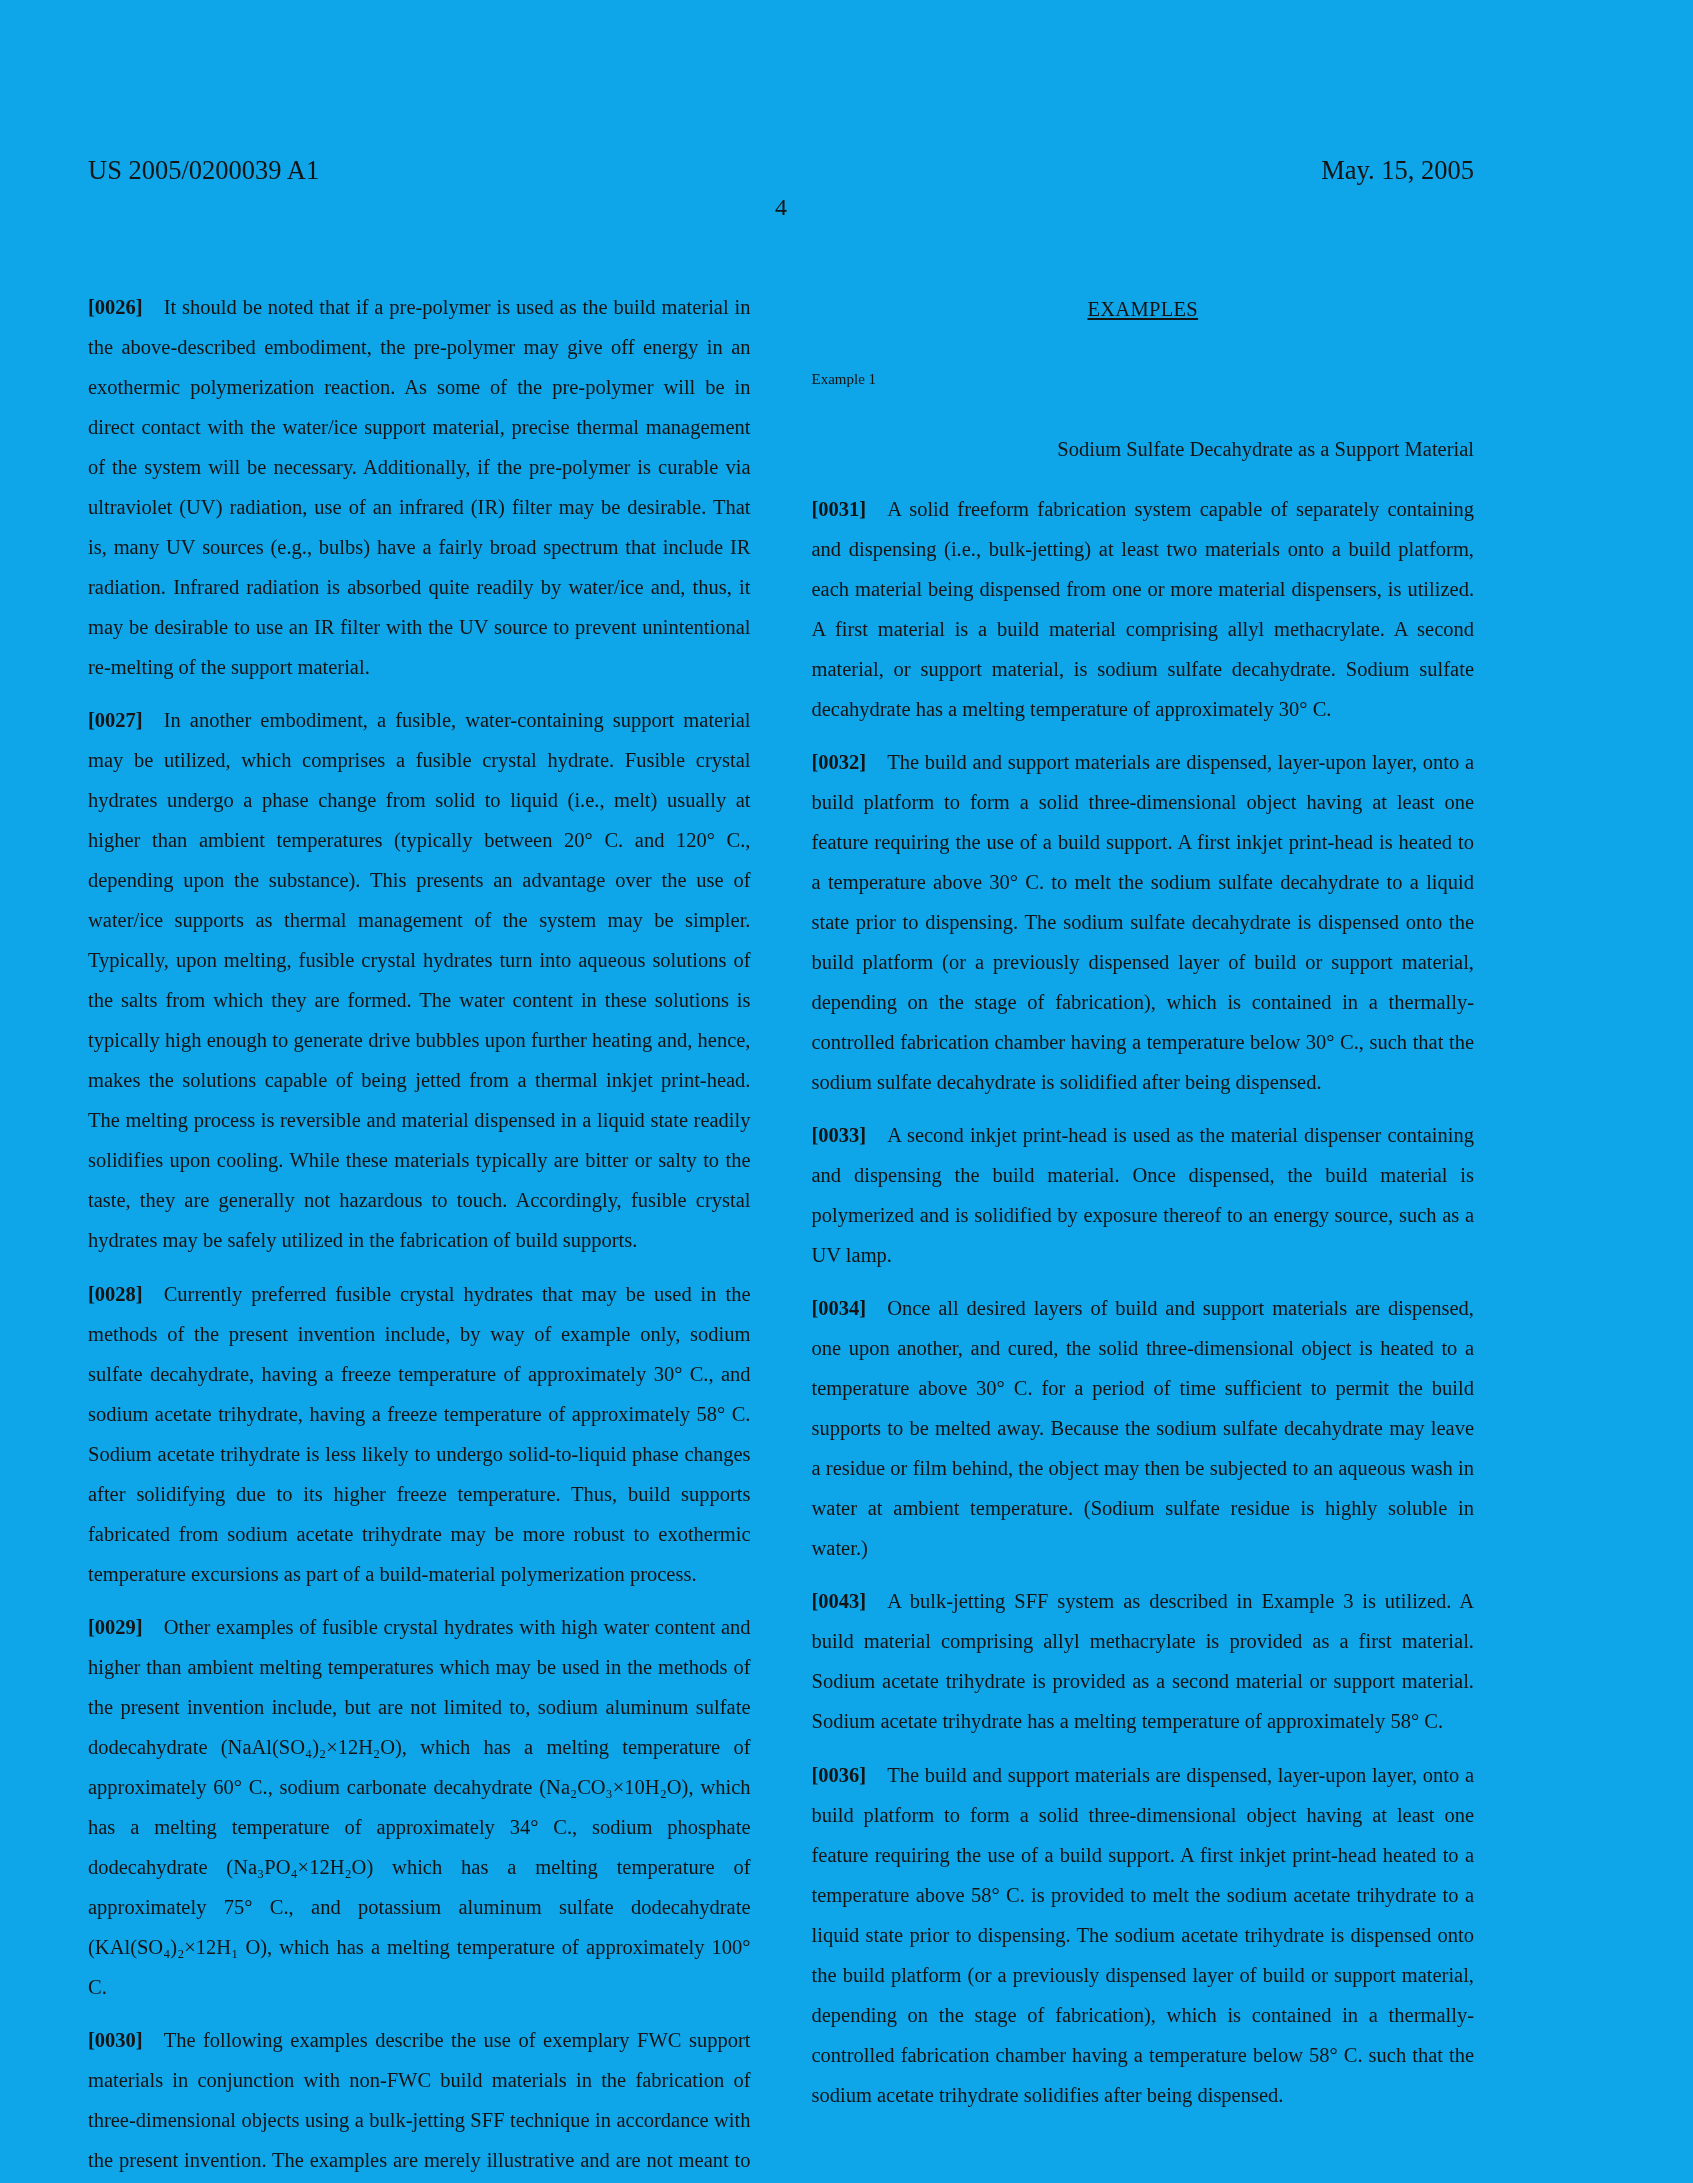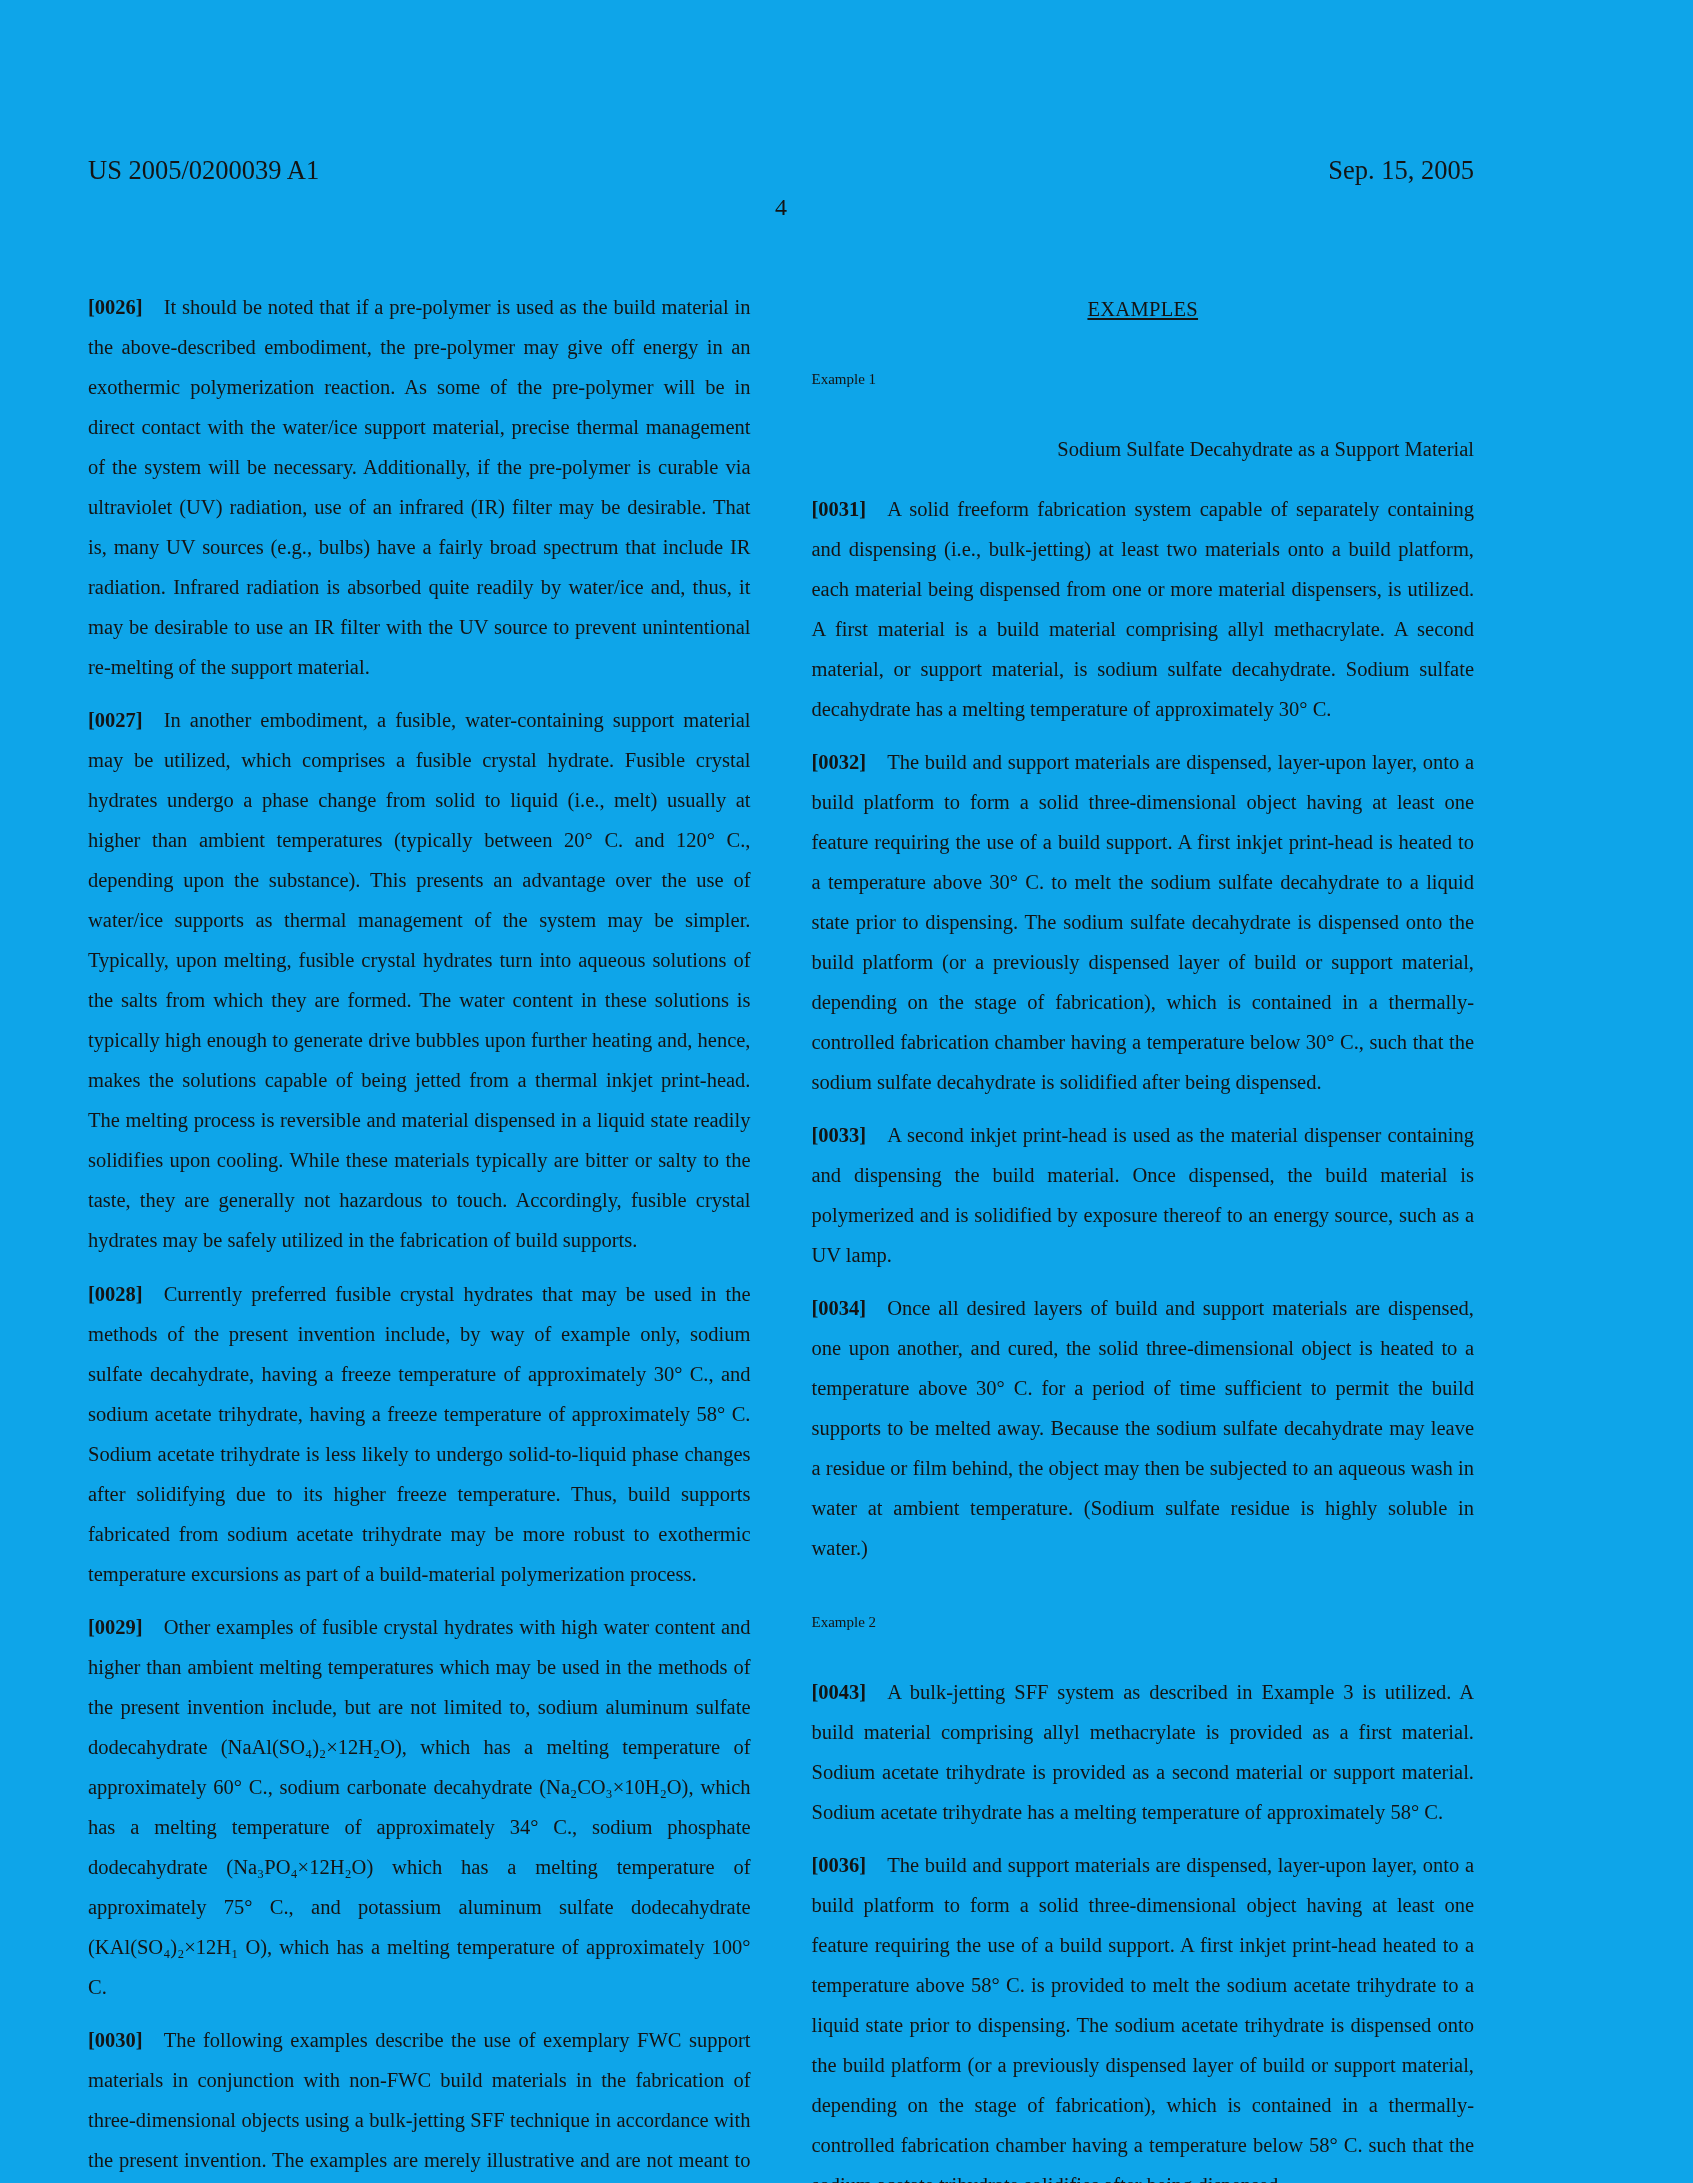--- a/index.html
+++ b/index.html
@@ -62,21 +62,21 @@
     margin-bottom: 20px;
   }
 </style>
 </head>
 <body>
 
 <div class="page">
 
   <header class="header">
     <span>US 2005/0200039 A1</span>
-    <span>Sep. 15, 2005</span>
+    <span>May. 15, 2005</span>
   </header>
 
   <div class="page-number">4</div>
 
   <main class="columns">
 
     <section class="col">
       <p class="para"><span class="ptag">[0026]</span><span class="ptext">It should be noted that if a pre-polymer is used as the build material in the above-described embodiment, the pre-polymer may give off energy in an exothermic polymerization reaction. As some of the pre-polymer will be in direct contact with the water/ice support material, precise thermal management of the system will be necessary. Additionally, if the pre-polymer is curable via ultraviolet (UV) radiation, use of an infrared (IR) filter may be desirable. That is, many UV sources (e.g., bulbs) have a fairly broad spectrum that include IR radiation. Infrared radiation is absorbed quite readily by water/ice and, thus, it may be desirable to use an IR filter with the UV source to prevent unintentional re-melting of the support material.</span></p>
       <p class="para"><span class="ptag">[0027]</span><span class="ptext">In another embodiment, a fusible, water-containing support material may be utilized, which comprises a fusible crystal hydrate. Fusible crystal hydrates undergo a phase change from solid to liquid (i.e., melt) usually at higher than ambient temperatures (typically between 20° C. and 120° C., depending upon the substance). This presents an advantage over the use of water/ice supports as thermal management of the system may be simpler. Typically, upon melting, fusible crystal hydrates turn into aqueous solutions of the salts from which they are formed. The water content in these solutions is typically high enough to generate drive bubbles upon further heating and, hence, makes the solutions capable of being jetted from a thermal inkjet print-head. The melting process is reversible and material dispensed in a liquid state readily solidifies upon cooling. While these materials typically are bitter or salty to the taste, they are generally not hazardous to touch. Accordingly, fusible crystal hydrates may be safely utilized in the fabrication of build supports.</span></p>
       <p class="para"><span class="ptag">[0028]</span><span class="ptext">Currently preferred fusible crystal hydrates that may be used in the methods of the present invention include, by way of example only, sodium sulfate decahydrate, having a freeze temperature of approximately 30° C., and sodium acetate trihydrate, having a freeze temperature of approximately 58° C. Sodium acetate trihydrate is less likely to undergo solid-to-liquid phase changes after solidifying due to its higher freeze temperature. Thus, build supports fabricated from sodium acetate trihydrate may be more robust to exothermic temperature excursions as part of a build-material polymerization process.</span></p>
@@ -88,21 +88,20 @@
       <h2 class="heading">EXAMPLES</h2>
 
       <h3 class="subheading">Example 1</h3>
       <div class="subtitle">Sodium Sulfate Decahydrate as a Support Material</div>
 
       <p class="para"><span class="ptag">[0031]</span><span class="ptext">A solid freeform fabrication system capable of separately containing and dispensing (i.e., bulk-jetting) at least two materials onto a build platform, each material being dispensed from one or more material dispensers, is utilized. A first material is a build material comprising allyl methacrylate. A second material, or support material, is sodium sulfate decahydrate. Sodium sulfate decahydrate has a melting temperature of approximately 30° C.</span></p>
       <p class="para"><span class="ptag">[0032]</span><span class="ptext">The build and support materials are dispensed, layer-upon layer, onto a build platform to form a solid three-dimensional object having at least one feature requiring the use of a build support. A first inkjet print-head is heated to a temperature above 30° C. to melt the sodium sulfate decahydrate to a liquid state prior to dispensing. The sodium sulfate decahydrate is dispensed onto the build platform (or a previously dispensed layer of build or support material, depending on the stage of fabrication), which is contained in a thermally-controlled fabrication chamber having a temperature below 30° C., such that the sodium sulfate decahydrate is solidified after being dispensed.</span></p>
       <p class="para"><span class="ptag">[0033]</span><span class="ptext">A second inkjet print-head is used as the material dispenser containing and dispensing the build material. Once dispensed, the build material is polymerized and is solidified by exposure thereof to an energy source, such as a UV lamp.</span></p>
       <p class="para"><span class="ptag">[0034]</span><span class="ptext">Once all desired layers of build and support materials are dispensed, one upon another, and cured, the solid three-dimensional object is heated to a temperature above 30° C. for a period of time sufficient to permit the build supports to be melted away. Because the sodium sulfate decahydrate may leave a residue or film behind, the object may then be subjected to an aqueous wash in water at ambient temperature. (Sodium sulfate residue is highly soluble in water.)</span></p>
 
-      <h3 class="subheading later">Example 2</h3>
 
       <p class="para"><span class="ptag">[0043]</span><span class="ptext">A bulk-jetting SFF system as described in Example 3 is utilized. A build material comprising allyl methacrylate is provided as a first material. Sodium acetate trihydrate is provided as a second material or support material. Sodium acetate trihydrate has a melting temperature of approximately 58° C.</span></p>
       <p class="para"><span class="ptag">[0036]</span><span class="ptext">The build and support materials are dispensed, layer-upon layer, onto a build platform to form a solid three-dimensional object having at least one feature requiring the use of a build support. A first inkjet print-head heated to a temperature above 58° C. is provided to melt the sodium acetate trihydrate to a liquid state prior to dispensing. The sodium acetate trihydrate is dispensed onto the build platform (or a previously dispensed layer of build or support material, depending on the stage of fabrication), which is contained in a thermally-controlled fabrication chamber having a temperature below 58° C. such that the sodium acetate trihydrate solidifies after being dispensed.</span></p>
     </section>
 
   </main>
 </div>
 
 
 </body></html>

